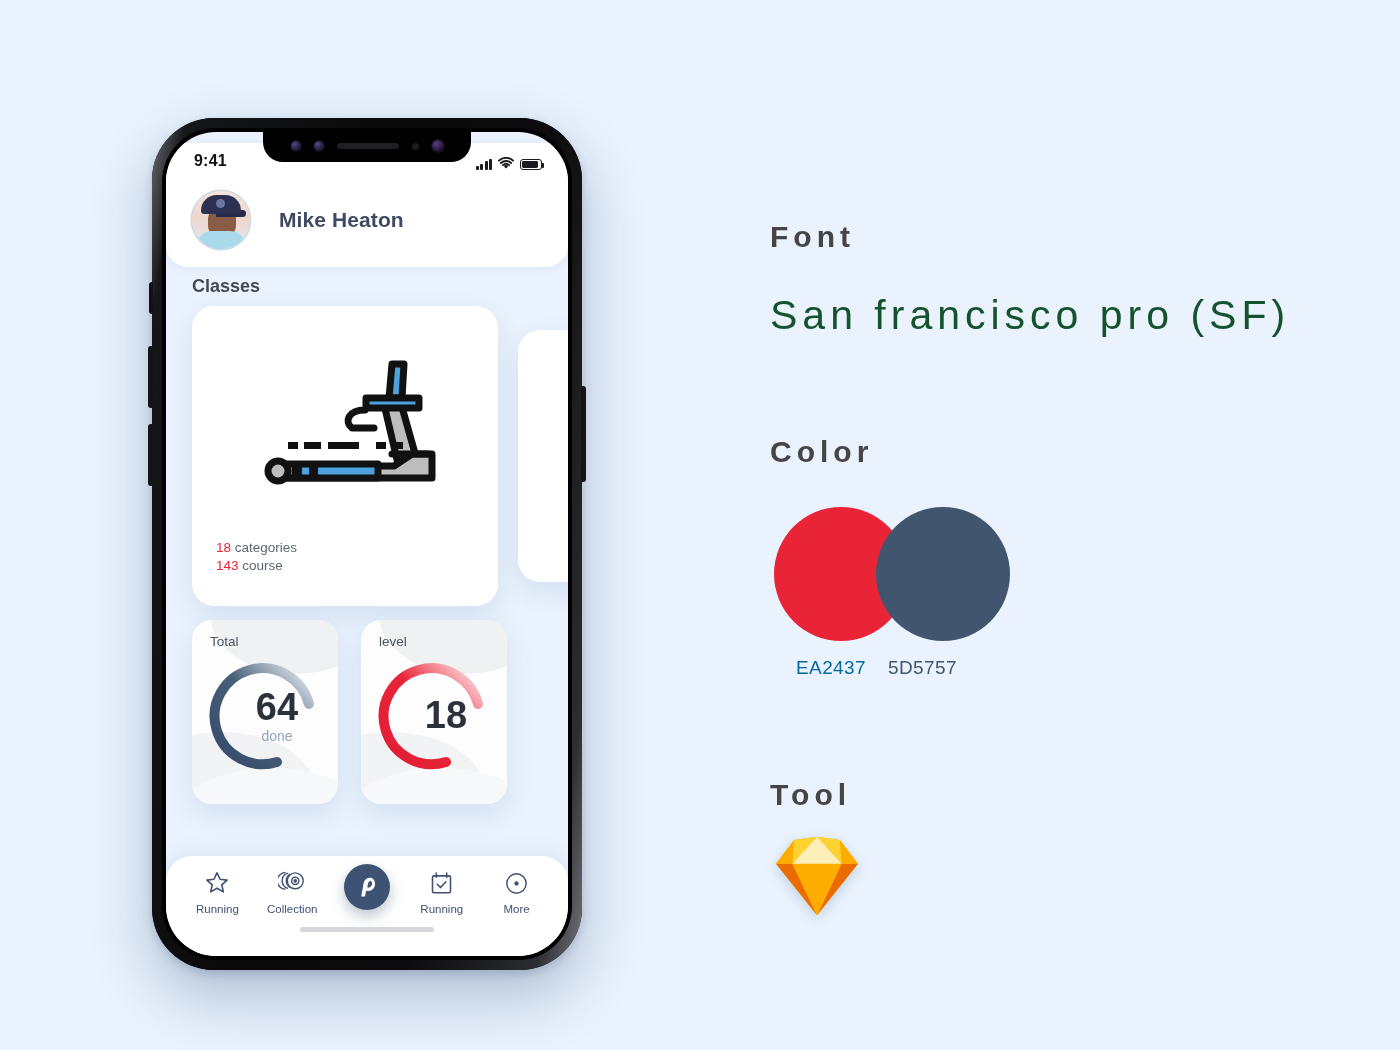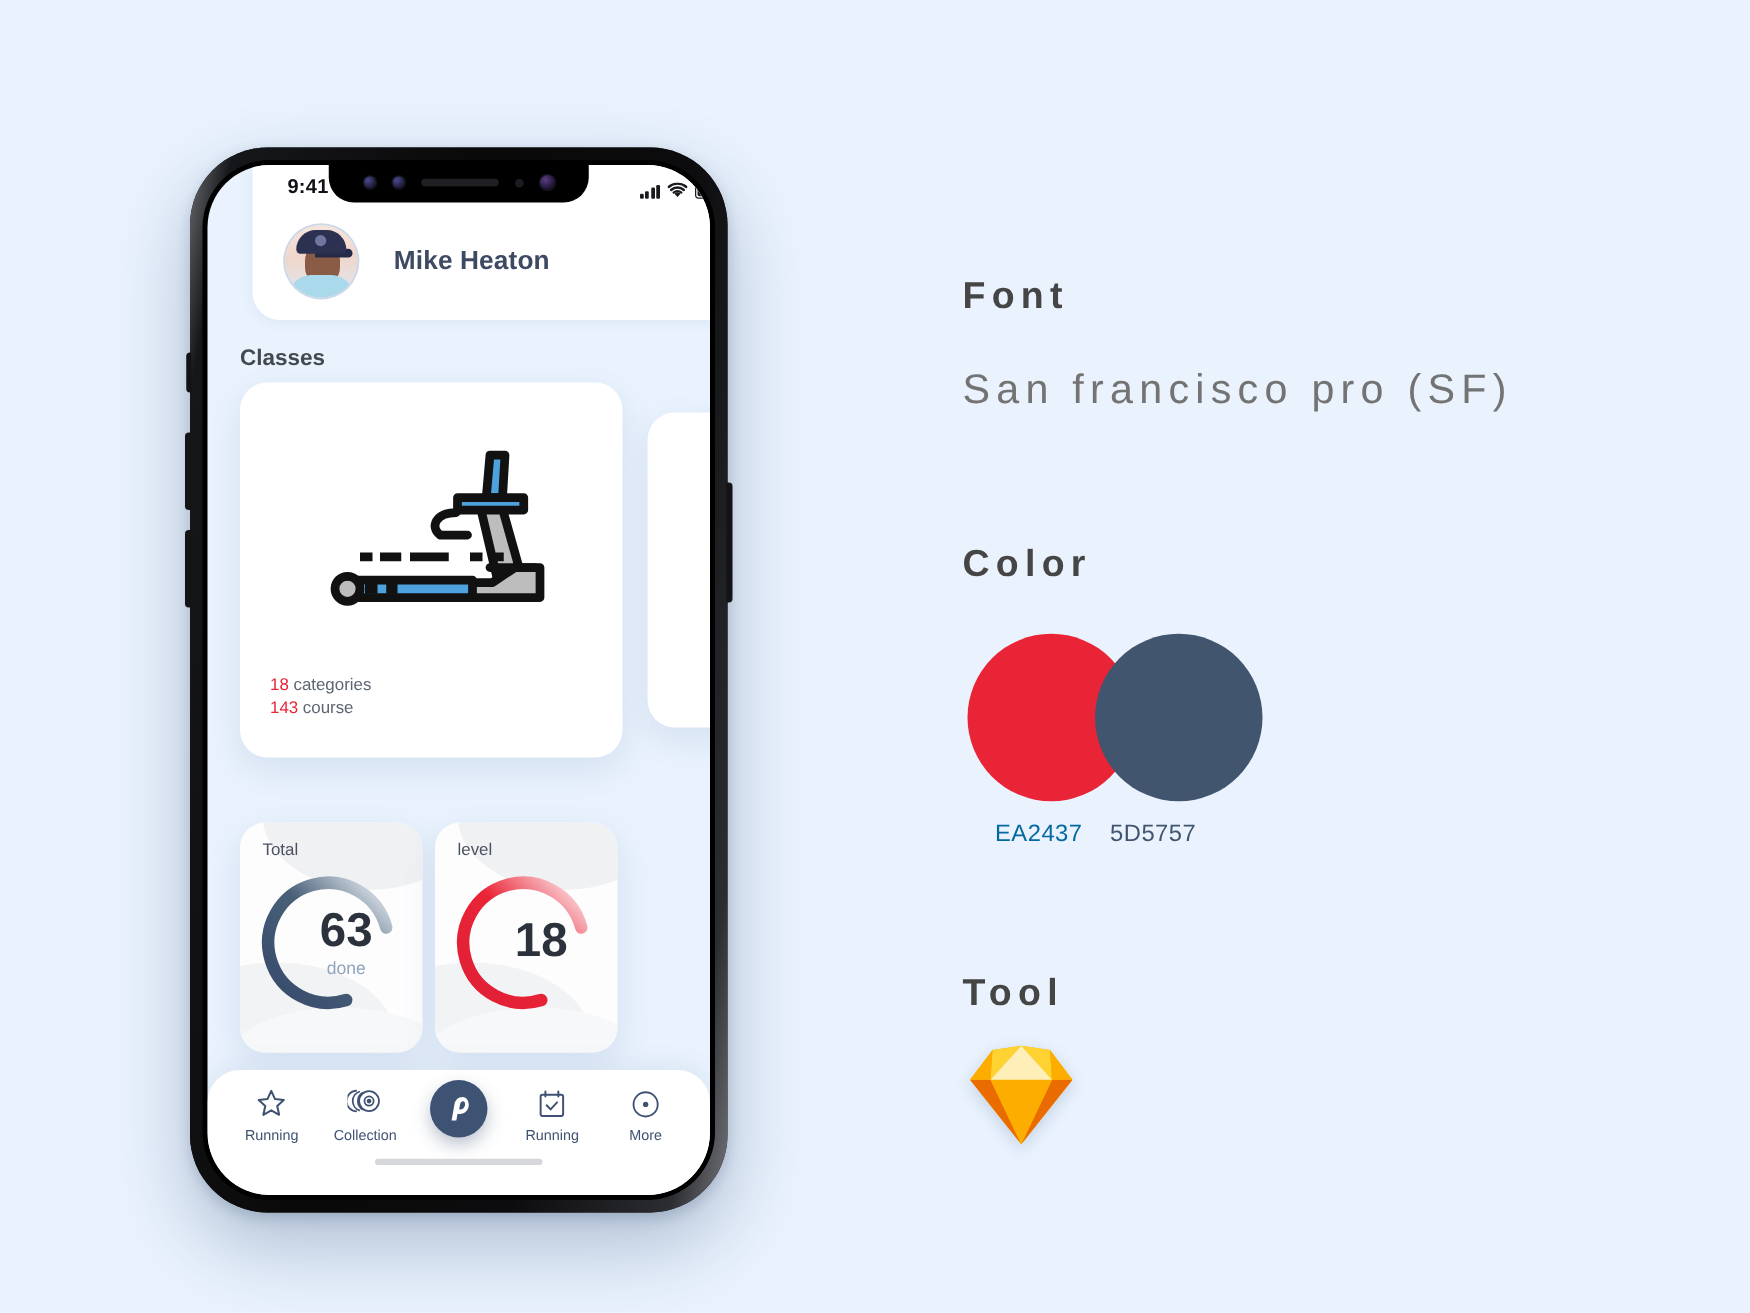--- a/index.html
+++ b/index.html
@@ -49,24 +49,23 @@
     background:radial-gradient(circle at 35% 33%,#4a4a8c 0%,#222244 55%,#0a0a16 100%);
     box-shadow:0 0 0 1px #111;}
   .speaker{width:62px;height:6px;border-radius:4px;background:#202024;}
   .tinydot{width:7px;height:7px;border-radius:50%;background:#1b1b22;}
   .camera{width:12px;height:12px;border-radius:50%;
     background:radial-gradient(circle at 36% 32%,#5a3f80 0%,#2a1c45 52%,#09060f 100%);
     box-shadow:0 0 0 1px #141418;}
 
   
   .header-card{
-    position:absolute;left:0;top:0;width:100%;height:124px;
+    position:absolute;left:0;top:11px;width:100%;height:124px;
     background:#fff;border-radius:0 0 22px 22px;z-index:20;
     box-shadow:0 2px 10px rgba(90,120,160,.07);
-    margin-left:36px;
   }
   .statusbar{position:absolute;top:8px;left:0;width:100%;height:26px;}
   .sb-time{position:absolute;left:28px;top:1px;font-size:16px;font-weight:700;color:#101018;letter-spacing:.2px;}
   .sb-right{position:absolute;right:26px;top:3px;display:flex;align-items:flex-end;gap:6px;height:16px;}
   .bars{display:flex;align-items:flex-end;gap:1.6px;height:12px;}
   .bars i{display:block;width:2.8px;background:#1a1a20;border-radius:1px;}
   .bars i:nth-child(1){height:4px;}
   .bars i:nth-child(2){height:6.5px;}
   .bars i:nth-child(3){height:9px;}
   .bars i:nth-child(4){height:11.5px;}
@@ -107,21 +106,21 @@
   .class-foot{position:absolute;left:24px;bottom:30px;display:flex;align-items:center;gap:18px;}
   .pill{
     background:#ea2437;color:#fff;font-size:19px;font-weight:700;
     padding:13px 26px;border-radius:10px;letter-spacing:.2px;
     box-shadow:0 6px 14px rgba(234,36,55,.30);
   }
   .stats{font-size:13.5px;line-height:1.38;color:#5d6672;}
   .stats b{color:#ea2437;font-weight:400;}
 
   
-  .metrics{position:absolute;left:26px;top:402px;display:flex;gap:10px;}
+  .metrics{position:absolute;left:26px;top:364px;display:flex;gap:23px;}
   .metric{
     position:relative;width:146px;height:184px;
     background:#fdfdfe;border-radius:20px;overflow:hidden;
     box-shadow:0 10px 26px rgba(95,125,165,.15);
   }
   .metric .wave-a{position:absolute;right:-42px;top:-66px;width:170px;height:120px;border-radius:50%;background:#f0f1f3;}
   .metric .wave-b{position:absolute;left:-66px;bottom:-48px;width:190px;height:120px;border-radius:50%;background:#f2f3f5;}
   .metric .wave-c{position:absolute;left:-20px;bottom:-74px;width:200px;height:110px;border-radius:50%;background:#f7f8f9;}
   .metric-label{position:absolute;left:18px;top:14px;font-size:13.5px;color:#4a5160;z-index:3;}
   .ring-box{position:absolute;left:50%;top:52%;transform:translate(-50%,-50%);width:120px;height:120px;z-index:3;}
@@ -143,21 +142,21 @@
   .tab .ic{height:30px;display:flex;align-items:center;justify-content:center;}
   .tab .lb{font-size:11.5px;color:#3f5272;}
   .tab-center{width:46px;height:46px;border-radius:50%;background:#3e5373;
     display:flex;align-items:center;justify-content:center;margin-top:-4px;
     box-shadow:0 6px 14px rgba(62,83,115,.35);}
   .home-ind{position:absolute;left:50%;transform:translateX(-50%);bottom:24px;width:134px;height:5px;border-radius:3px;background:#d5d7da;}
 
   
   .panel{position:absolute;left:770px;top:0;width:620px;height:100%;}
   .h-lab{font-size:30px;font-weight:700;color:#454545;letter-spacing:5px;}
-  .h-val{font-size:33px;font-weight:400;color:#737373;letter-spacing:5px;}
+  .h-val{font-size:41px;font-weight:400;color:#14532d;letter-spacing:5px;}
   .blk-font{position:absolute;left:0;top:220px;}
   .blk-font .h-val{margin-top:38px;}
   .blk-color{position:absolute;left:0;top:435px;}
   .swatches{position:absolute;left:4px;top:72px;width:240px;height:140px;}
   .sw{position:absolute;top:0;width:134px;height:134px;border-radius:50%;}
   .sw-red{left:0;background:#ea2437;}
   .sw-blue{left:102px;background:#42556f;}
   .sw-labels{position:absolute;left:26px;top:222px;display:flex;gap:22px;font-size:19px;letter-spacing:.4px;}
   .sw-labels .red{color:#0369a1;}
   .sw-labels .blue{color:#42556f;}
@@ -283,21 +282,21 @@
                   <defs>
                     <linearGradient id="gTotal" x1="0" y1="1" x2="1" y2="0">
                       <stop offset="0%" stop-color="#36496a"></stop>
                       <stop offset="55%" stop-color="#486078"></stop>
                       <stop offset="100%" stop-color="#eef3f8"></stop>
                     </linearGradient>
                   </defs>
                   <path d="M72 106 A48 48 0 1 1 104 48" fill="none" stroke="url(#gTotal)" stroke-width="10" stroke-linecap="round"></path>
                 </svg>
                 <div class="ring-num">
-                  <div class="n">63</div>
+                  <div class="n">64</div>
                   <div class="sub">done</div>
                 </div>
               </div>
             </div>
 
             <div class="metric">
               <div class="wave-a"></div>
                 <div class="wave-b"></div>
                 <div class="wave-c"></div>
               <div class="metric-label">level</div>

